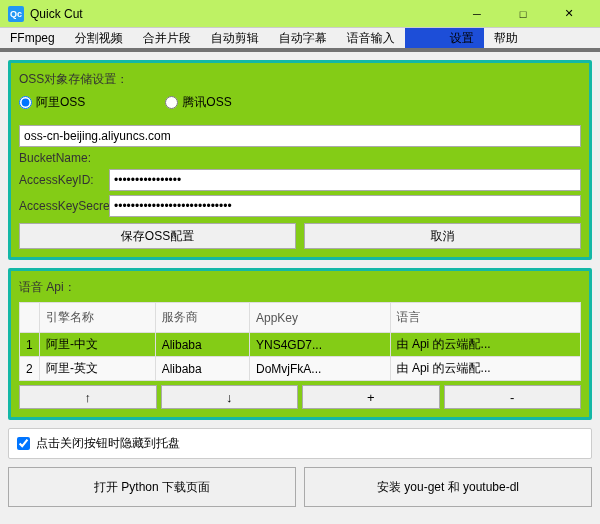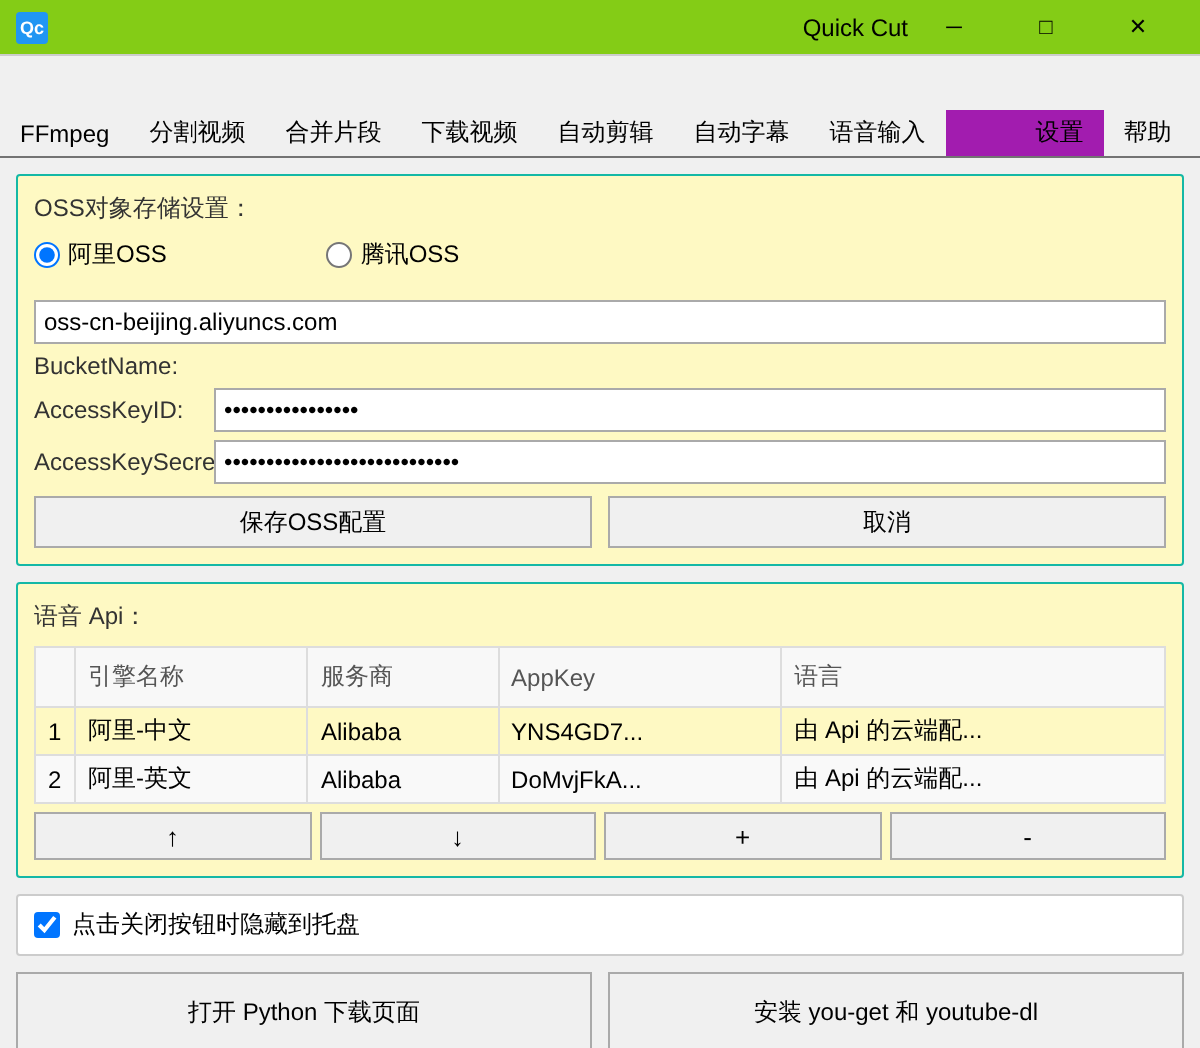--- a/index.html
+++ b/index.html
@@ -7,40 +7,39 @@
       font-family: "Microsoft YaHei", "SimHei", sans-serif;
       font-size: 12px;
       background: #f0f0f0;
       width: 600px;
       height: 524px;
       overflow: hidden;
       user-select: none;
     }
     
     .title-bar {
-      background: #84cc16;
+      background: #bef264;
       height: 28px;
       display: flex;
       align-items: center;
       padding: 0 8px;
       border-bottom: 1px solid #ccc;
     }
     .title-bar-icon {
       width: 16px;
       height: 16px;
       margin-right: 6px;
       background: #2196F3;
       border-radius: 2px;
       display: flex; align-items: center; justify-content: center;
       color: white; font-size: 9px; font-weight: bold;
     }
     .title-bar-text {
       flex: 1;
       font-size: 12px;
-      text-align: right;
     }
     .title-bar-controls {
       display: flex;
       gap: 0;
     }
     .title-btn {
       width: 46px;
       height: 28px;
       border: none;
       background: transparent;
@@ -50,47 +49,46 @@
       justify-content: center;
       font-size: 11px;
     }
 
     
     .menu-bar {
       background: #f0f0f0;
       height: 24px;
       display: flex;
       align-items: center;
-      border-bottom: 1px solid #737373;
-      margin-top: 27px;
+      border-bottom: 4px solid #737373;
     }
     .menu-item {
       padding: 2px 10px;
       cursor: pointer;
       font-size: 12px;
       height: 100%;
       display: flex;
       align-items: center;
     }
-    .menu-item.active { background: #a21caf; padding-left: 45px; }
+    .menu-item.active { background: #1d4ed8; padding-left: 45px; }
 
     
     .main-content {
       padding: 8px;
       background: #f0f0f0;
       height: calc(524px - 28px - 24px);
       display: flex;
       flex-direction: column;
       gap: 8px;
     }
 
     
     .section-box {
-      border: 1px solid #14b8a6;
-      background: #fef9c3;
+      border: 3px solid #14b8a6;
+      background: #84cc16;
       padding: 8px;
       border-radius: 2px;
     }
 
     .section-title {
       font-size: 12px;
       margin-bottom: 6px;
       color: #333;
     }
 
@@ -219,21 +217,20 @@
     <button class="title-btn">─</button>
     <button class="title-btn">□</button>
     <button class="title-btn close">✕</button>
   </div>
 </div>
 
 <div class="menu-bar">
   <div class="menu-item">FFmpeg</div>
   <div class="menu-item">分割视频</div>
   <div class="menu-item">合并片段</div>
-  <div class="menu-item">下载视频</div>
   <div class="menu-item">自动剪辑</div>
   <div class="menu-item">自动字幕</div>
   <div class="menu-item">语音输入</div>
   <div class="menu-item active">设置</div>
   <div class="menu-item">帮助</div>
 </div>
 
 <div class="main-content">
 
   <div class="section-box">

